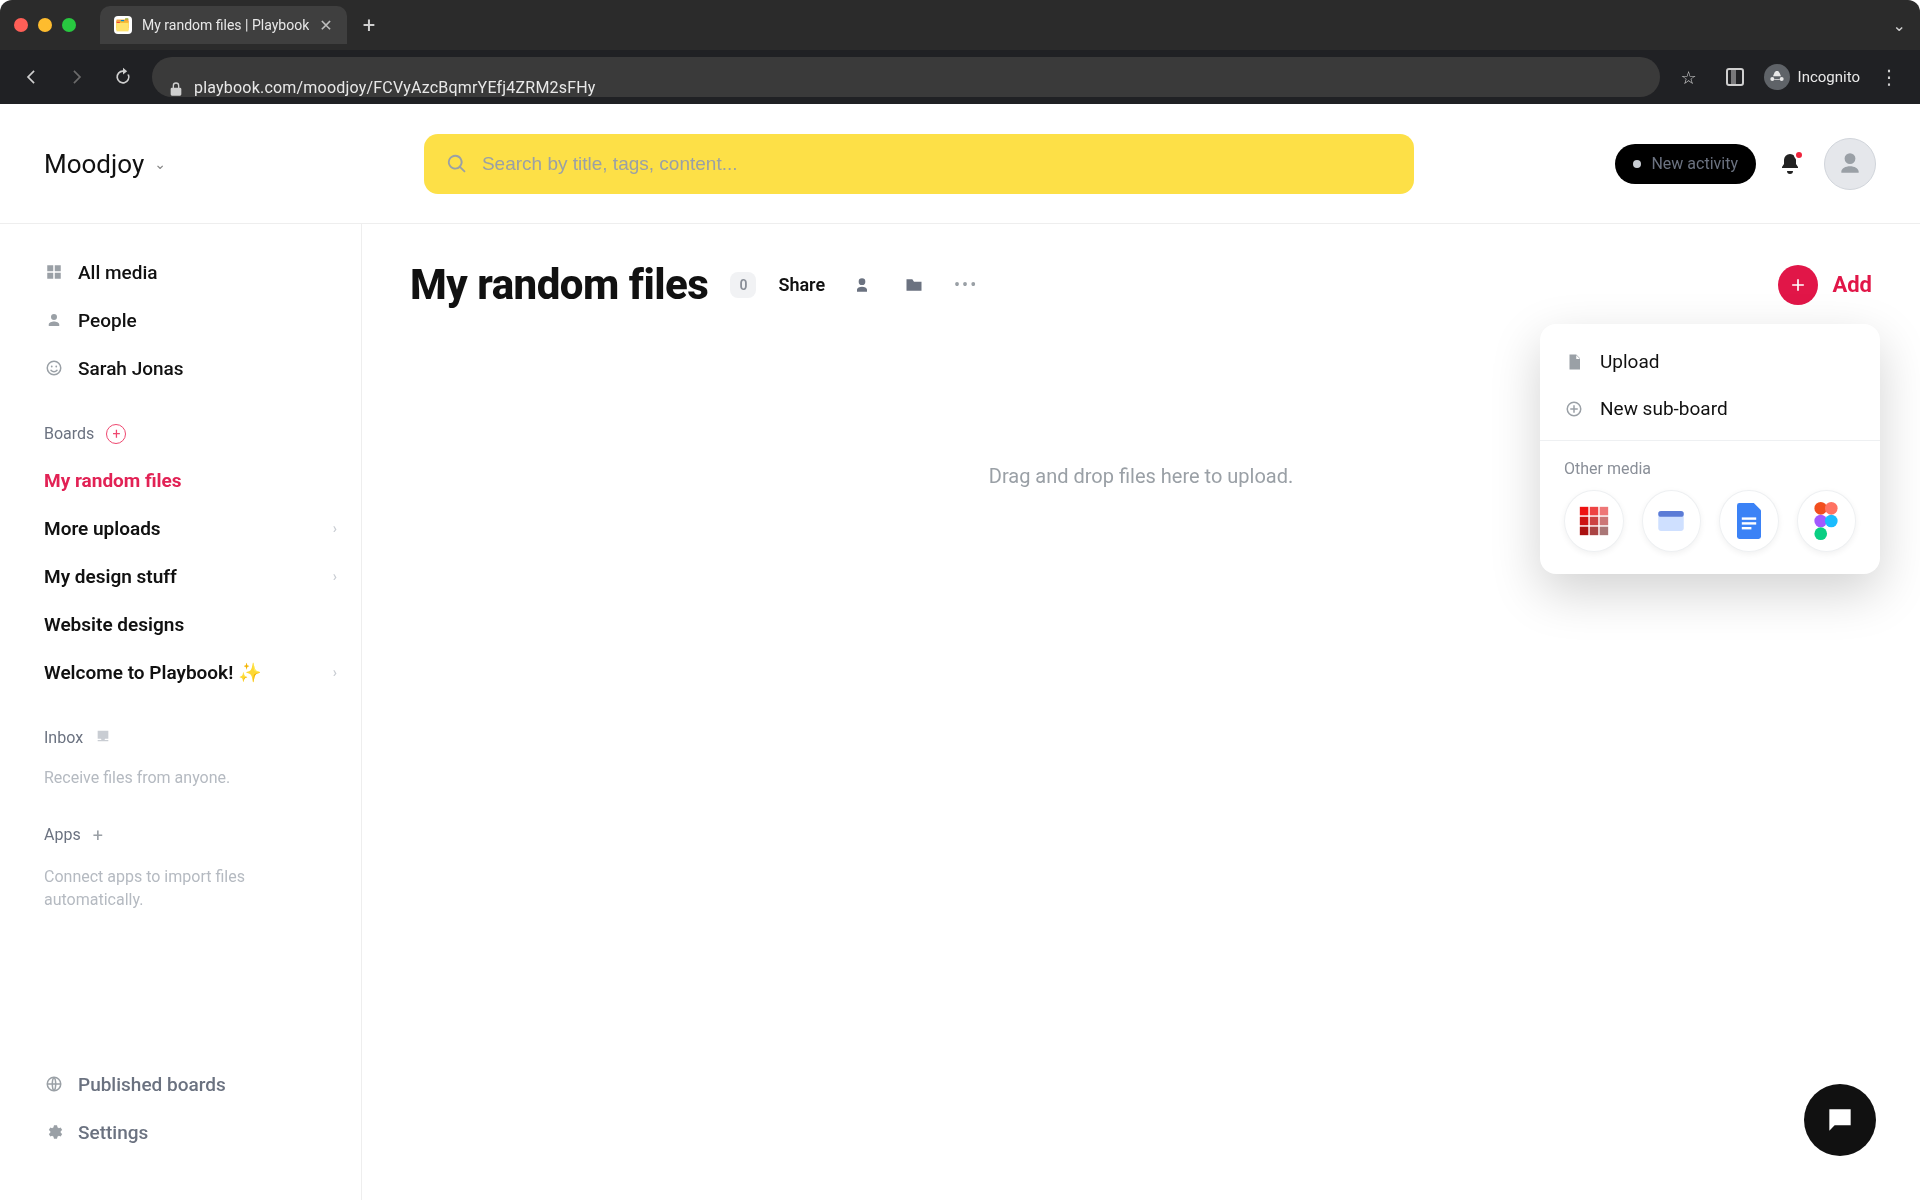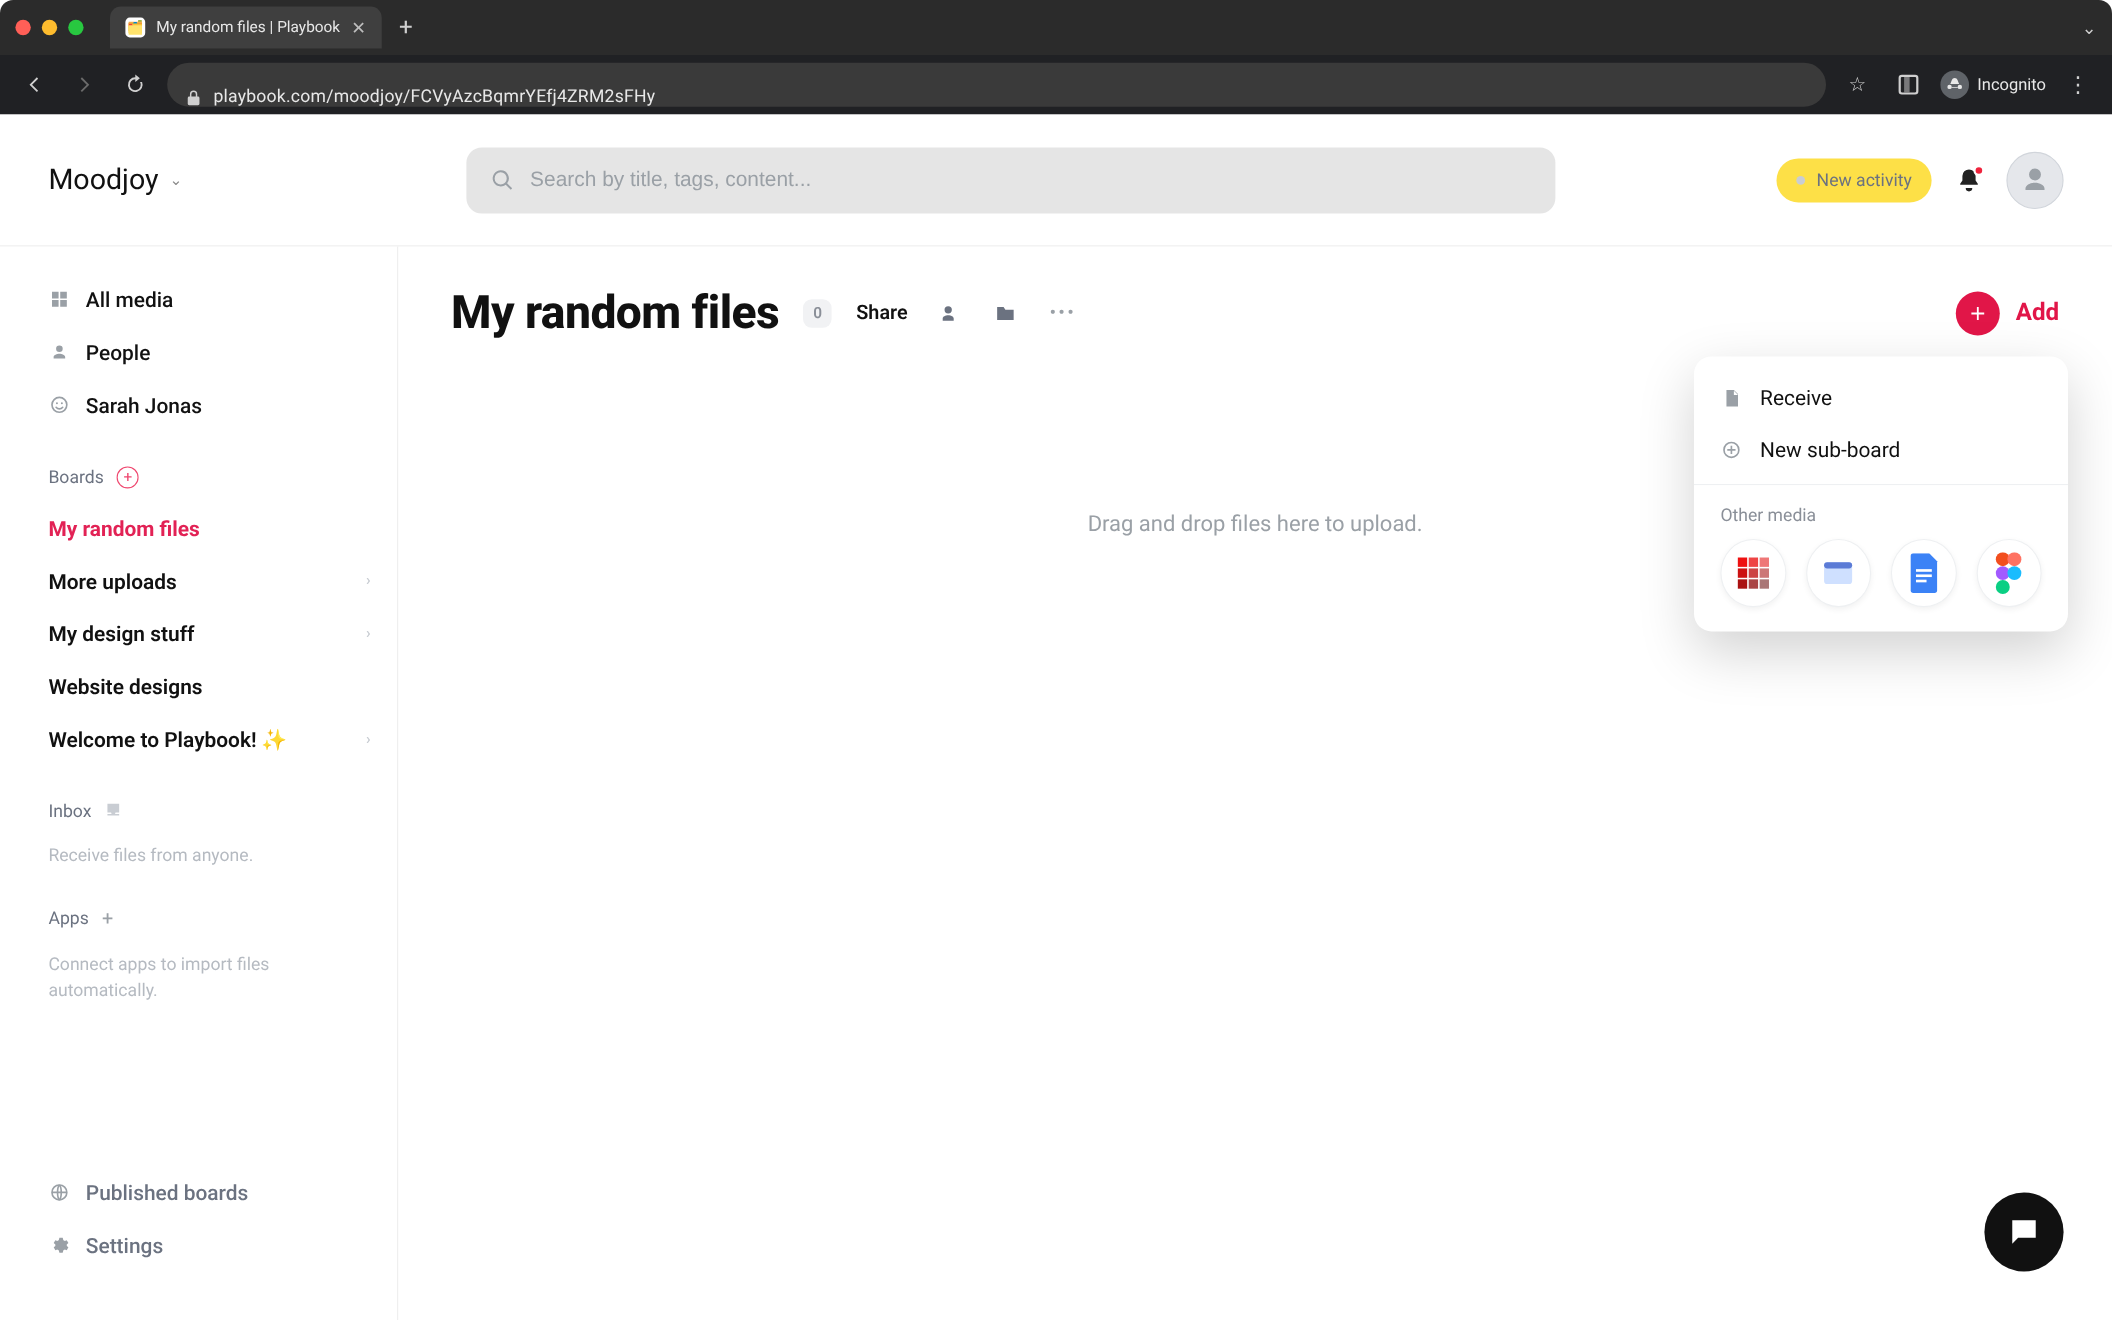--- a/index.html
+++ b/index.html
@@ -34,26 +34,26 @@
   .incog-ico { width:26px;height:26px;border-radius:50%;background:#5f6368;display:flex;align-items:center;justify-content:center;}
   .incog-ico svg{fill:#e8e8e8;}
   .kebab { color:#cfcfcf; font-size:20px; }
 
   
   .app { position: relative; height: calc(1200px - 104px); background:#fff; }
   .topbar { height: 120px; display:flex; align-items:center; padding: 0 44px; border-bottom:1px solid #eee; gap:24px;}
   .workspace-switch { display:flex; align-items:center; gap:10px; font-weight:400; font-size:26px; color:#111;}
   .workspace-switch .chev { color:#888; font-size:14px;}
   .topbar-spacer1 { width: 210px; }
-  .search-wrap { flex:0 0 990px; height:60px; background:#e5e5e5; border-radius:14px; display:flex; align-items:center; padding:0 22px; gap:14px;}
+  .search-wrap { flex:0 0 990px; height:60px; background:#fde047; border-radius:14px; display:flex; align-items:center; padding:0 22px; gap:14px;}
   .search-wrap input { border:none; background:transparent; font-size:19px; color:#555; outline:none; flex:1;}
   .search-wrap input::placeholder{color:#9aa0a6;}
   .search-ico { color:#9aa0a6; }
   .topbar-right { margin-left:auto; display:flex; align-items:center; gap:22px;}
-  .activity-pill { background:#fde047; height:40px; border-radius:20px; display:flex; align-items:center; padding:0 18px; gap:10px; color:#6b7280; font-size:16px;}
+  .activity-pill { background:#000000; height:40px; border-radius:20px; display:flex; align-items:center; padding:0 18px; gap:10px; color:#6b7280; font-size:16px;}
   .dot { width:8px; height:8px; border-radius:50%; background:#c9cdd3;}
   .bell-wrap { position:relative; color:#222; }
   .bell-dot { position:absolute; top:-2px; right:-2px; width:10px;height:10px;border-radius:50%;background:#ef233c; border:2px solid #fff;}
   .avatar { width:52px;height:52px;border-radius:50%;background:#e5e7eb; display:flex;align-items:center;justify-content:center; border:1px solid #d1d5db;}
   .avatar svg{fill:#9aa0a6;}
 
   .body { display:flex; height:calc(100% - 120px); }
   .sidebar { width:362px; border-right:1px solid #eee; padding:28px 24px 24px 44px; display:flex; flex-direction:column; gap:8px; position:relative;}
   .side-link { display:flex; align-items:center; gap:14px; height:40px; color:#111; font-size:19px; font-weight:500; cursor:pointer;}
   .side-link .ico { width:20px; color:#9aa0a6; display:flex; align-items:center; justify-content:center; }
@@ -320,21 +320,21 @@
 
       <div class="dropzone-text">Drag and drop files here to upload.</div>
 
       <div class="add-menu">
         <div class="add-menu-item">
           <span class="mi-ico">
             <svg width="18" height="18" viewBox="0 0 24 24">
                 <path fill="currentColor" d="M6 2h9l5 5v15H6zM15 3v5h5"></path>
               </svg>
           </span>
-          <span>Receive</span>
+          <span>Upload</span>
         </div>
         <div class="add-menu-item">
           <span class="mi-ico">
             <svg width="18" height="18" viewBox="0 0 24 24">
                 <circle cx="12" cy="12" r="9" fill="none" stroke="currentColor" stroke-width="2"></circle>
                 <path d="M12 7v10M7 12h10" stroke="currentColor" stroke-width="2"></path>
               </svg>
           </span>
           <span>New sub-board</span>
         </div>

